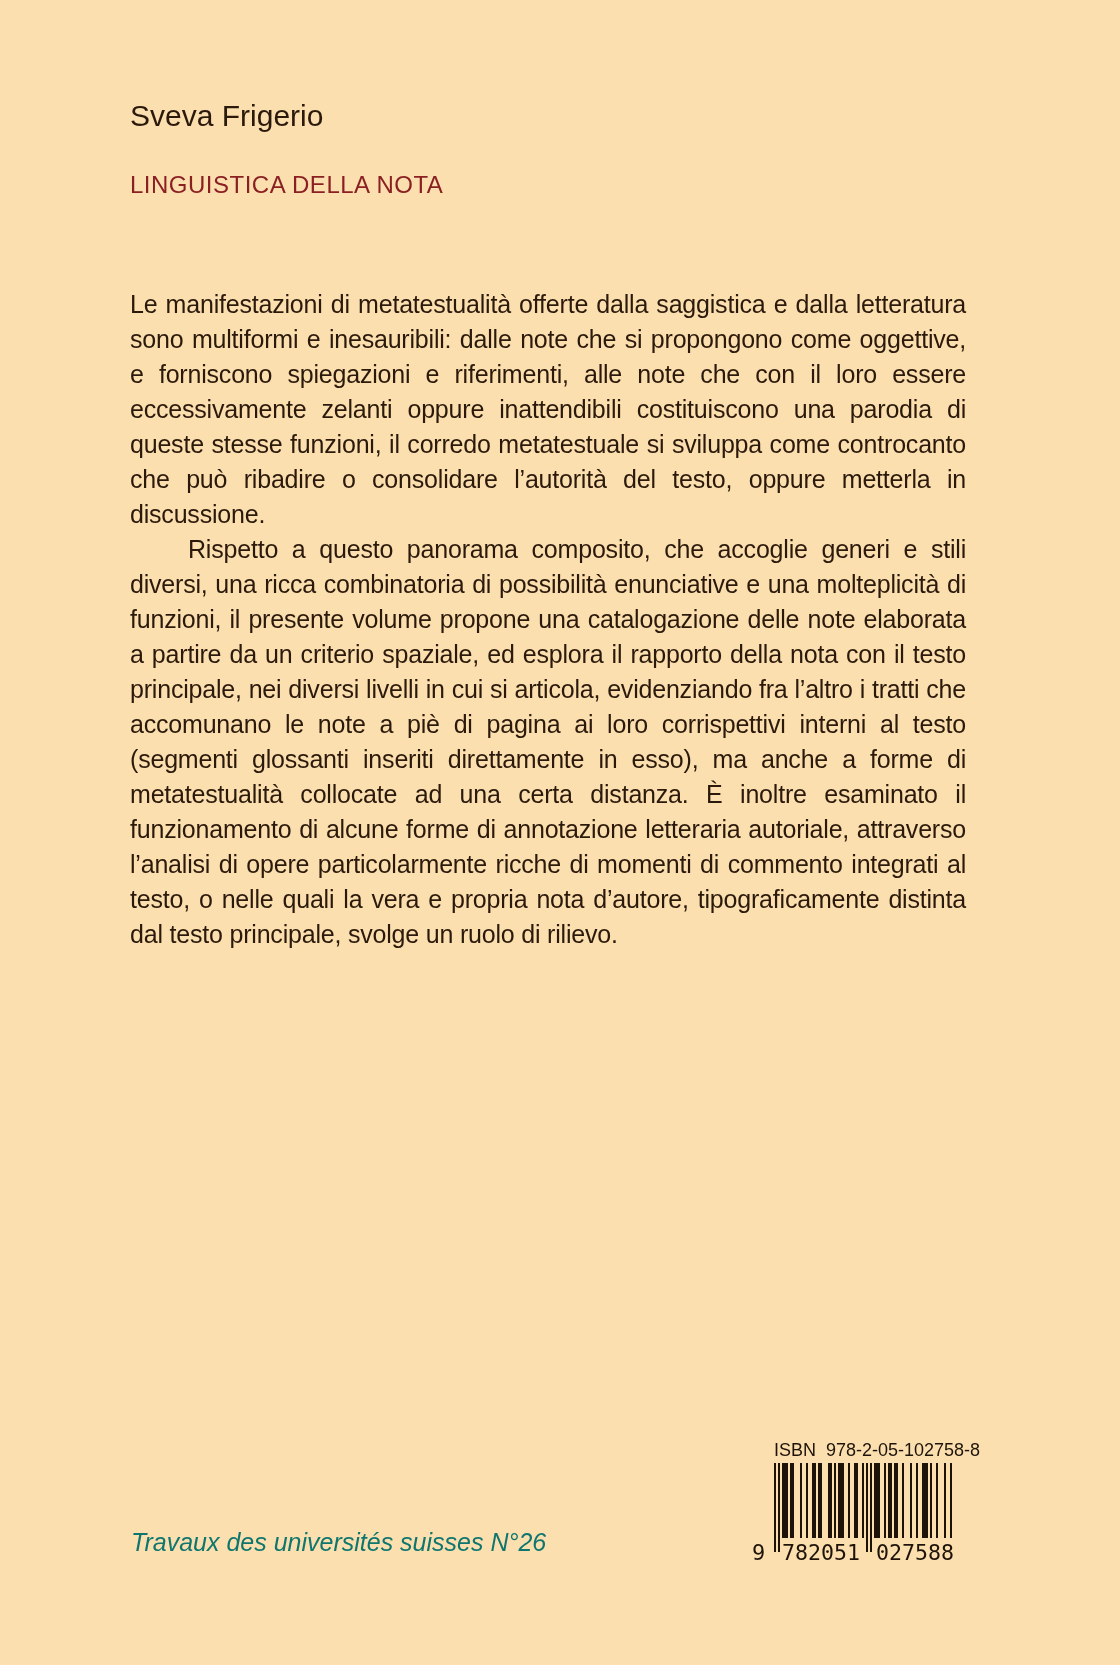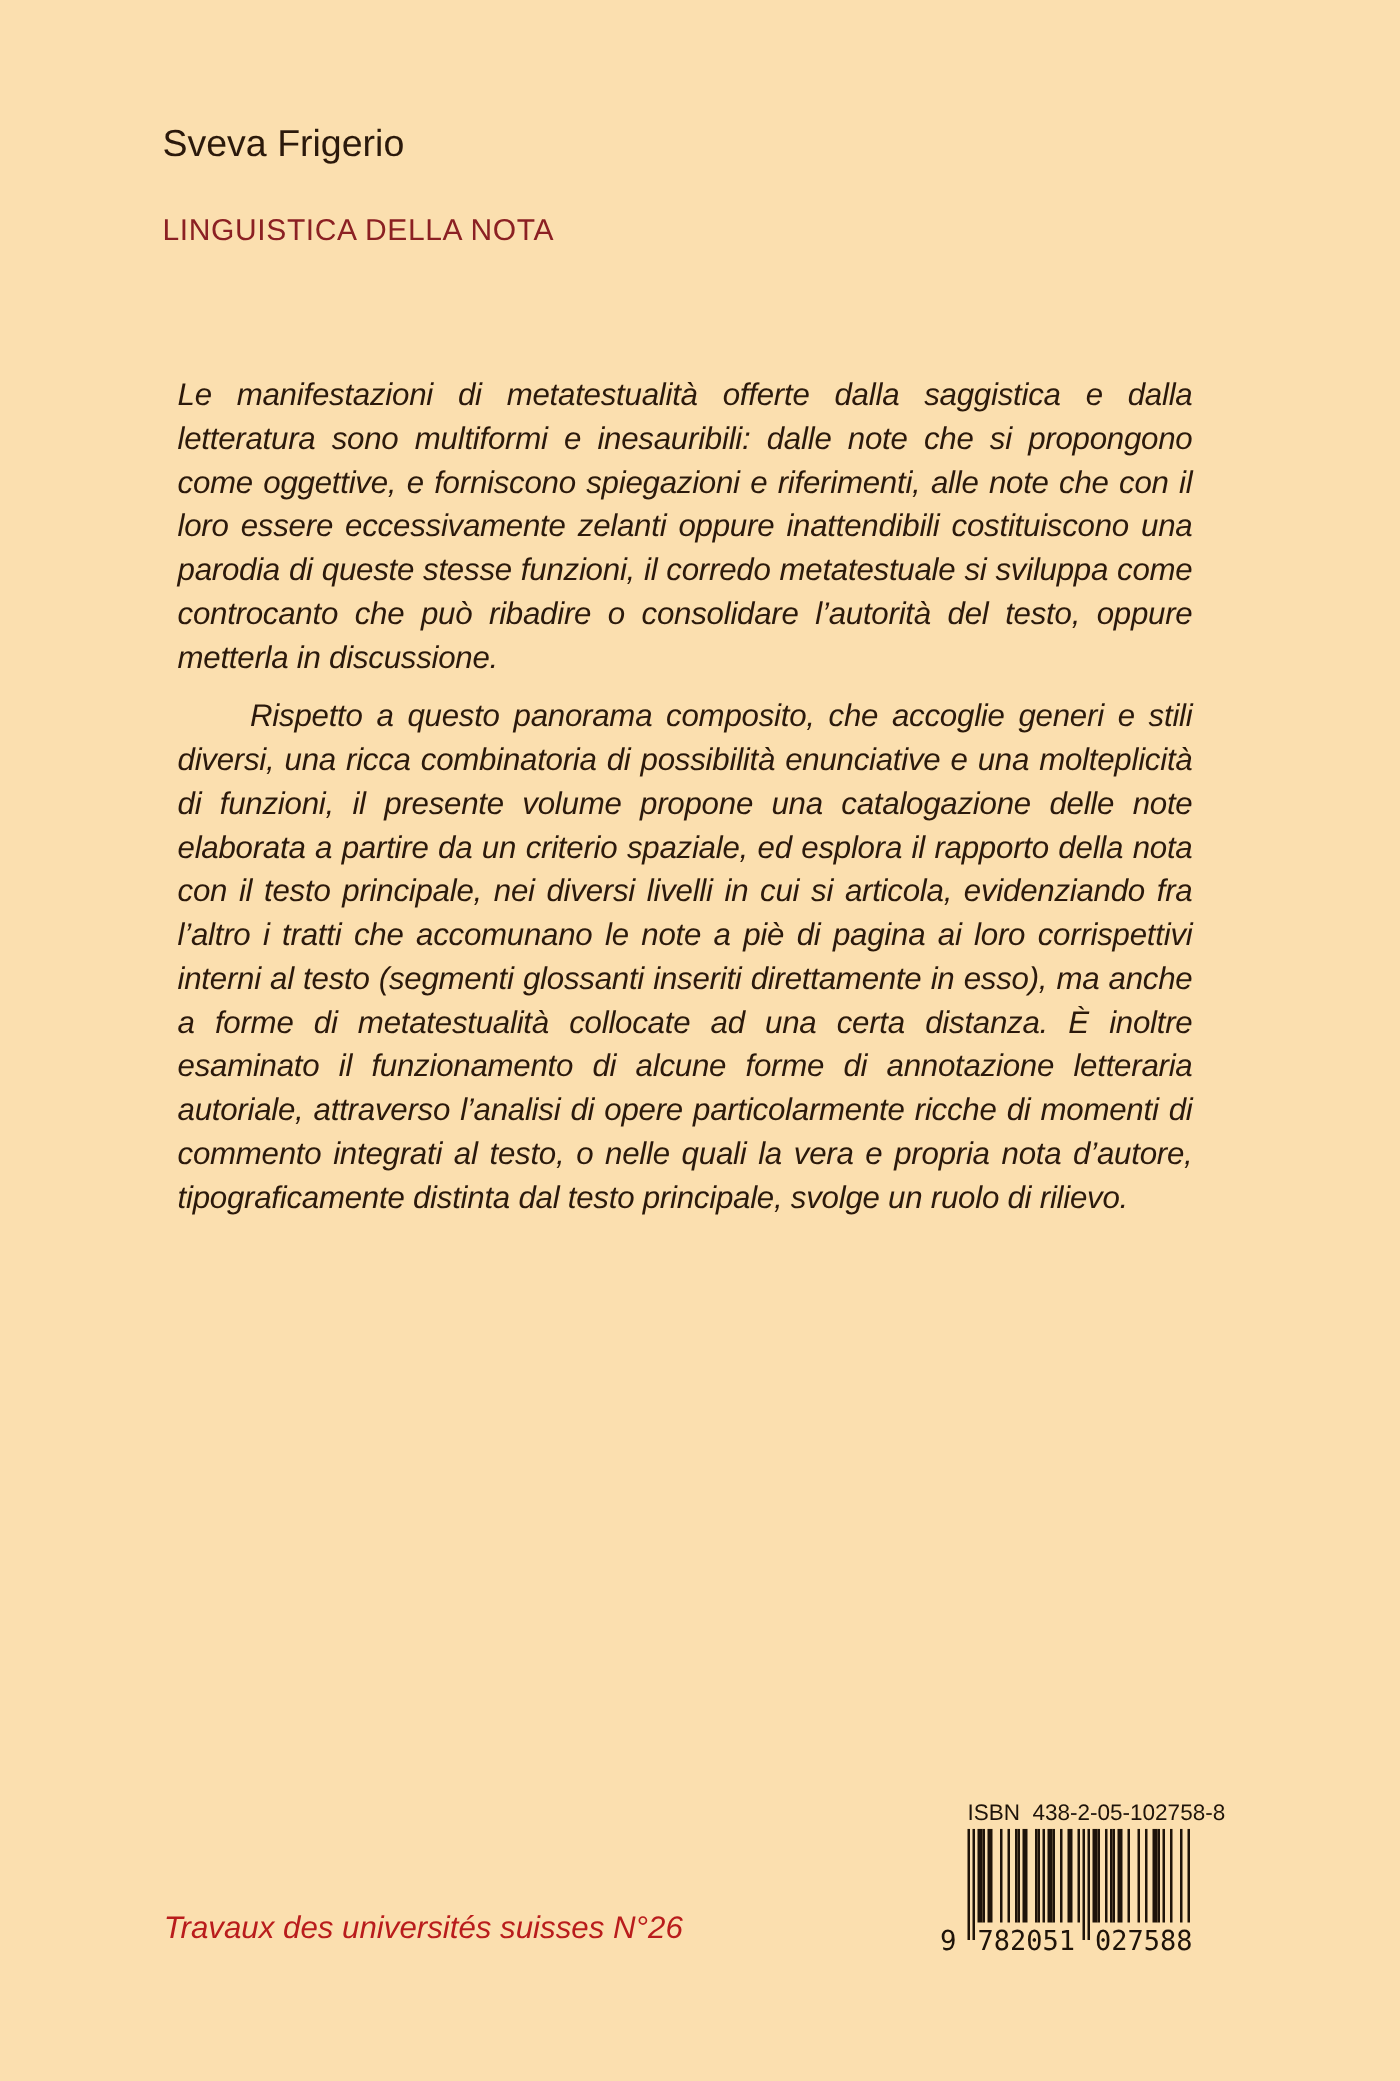--- a/index.html
+++ b/index.html
@@ -37,34 +37,33 @@
     position: absolute;
     left: 130px;
     top: 287px;
     width: 836px;
     font-size: 25px;
     line-height: 35px;
     text-align: justify;
     letter-spacing: -0.2px;
   }
   .blurb p {
-    margin: 12px;
+    margin: 0;
     padding: 0;
-    font-style: italic;
   }
   .blurb p.indent {
     text-indent: 58px;
   }
   .series {
     position: absolute;
     left: 131px;
     top: 1528px;
     font-size: 25px;
     font-style: italic;
-    color: #b91c1c;
+    color: #0f766e;
   }
   .barcode-block {
     position: absolute;
     left: 748px;
     top: 1440px;
     width: 218px;
   }
   .isbn-line {
     margin-left: 26px;
     width: 190px;
@@ -89,21 +88,21 @@
   <div class="title">LINGUISTICA DELLA NOTA</div>
 
   <div class="blurb">
     <p>Le manifestazioni di metatestualità offerte dalla saggistica e dalla letteratura sono multiformi e inesauribili: dalle note che si propongono come oggettive, e forniscono spiegazioni e riferimenti, alle note che con il loro essere eccessivamente zelanti oppure inattendibili costituiscono una parodia di queste stesse funzioni, il corredo metatestuale si sviluppa come controcanto che può ribadire o consolidare l’autorità del testo, oppure metterla in discussione.</p>
     <p class="indent">Rispetto a questo panorama composito, che accoglie generi e stili diversi, una ricca combinatoria di possibilità enunciative e una molteplicità di funzioni, il presente volume propone una catalogazione delle note elaborata a partire da un criterio spaziale, ed esplora il rapporto della nota con il testo principale, nei diversi livelli in cui si articola, evidenziando fra l’altro i tratti che accomunano le note a piè di pagina ai loro corrispettivi interni al testo (segmenti glossanti inseriti direttamente in esso), ma anche a forme di metatestualità collocate ad una certa distanza. È inoltre esaminato il funzionamento di alcune forme di annotazione letteraria autoriale, attraverso l’analisi di opere particolarmente ricche di momenti di commento integrati al testo, o nelle quali la vera e propria nota d’autore, tipograficamente distinta dal testo principale, svolge un ruolo di rilievo.</p>
   </div>
 
   <div class="series">Travaux des universités suisses N°26</div>
 
   <div class="barcode-block">
-    <div class="isbn-line">ISBN 438-2-05-102758-8</div>
+    <div class="isbn-line">ISBN 978-2-05-102758-8</div>
     <svg class="barcode-svg" width="218" height="102" viewBox="0 0 218 102" xmlns="http://www.w3.org/2000/svg">
         <rect x="26" y="0" width="2" height="89" fill="#1E1309"></rect>
         <rect x="30" y="0" width="2" height="89" fill="#1E1309"></rect>
         <rect x="34" y="0" width="2" height="75" fill="#1E1309"></rect>
         <rect x="36" y="0" width="2" height="75" fill="#1E1309"></rect>
         <rect x="38" y="0" width="2" height="75" fill="#1E1309"></rect>
         <rect x="42" y="0" width="2" height="75" fill="#1E1309"></rect>
         <rect x="44" y="0" width="2" height="75" fill="#1E1309"></rect>
         <rect x="52" y="0" width="2" height="75" fill="#1E1309"></rect>
         <rect x="58" y="0" width="2" height="75" fill="#1E1309"></rect>

